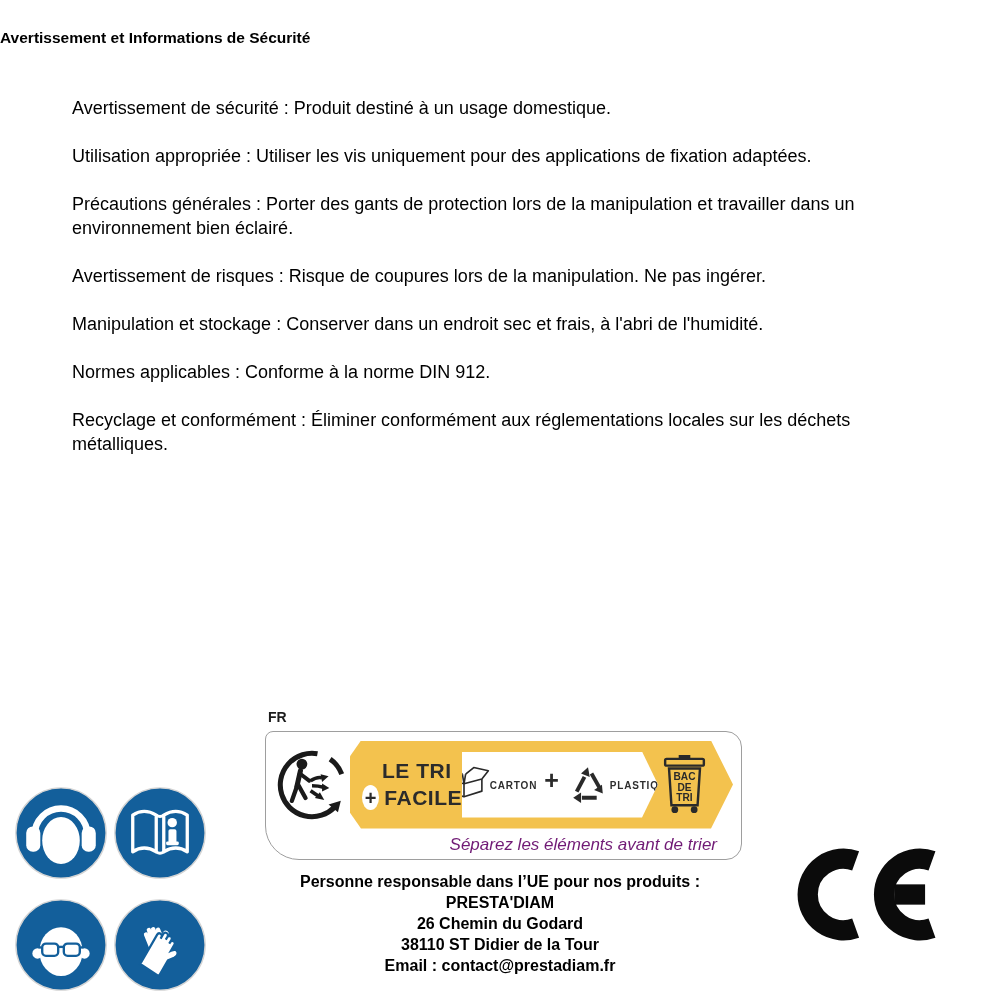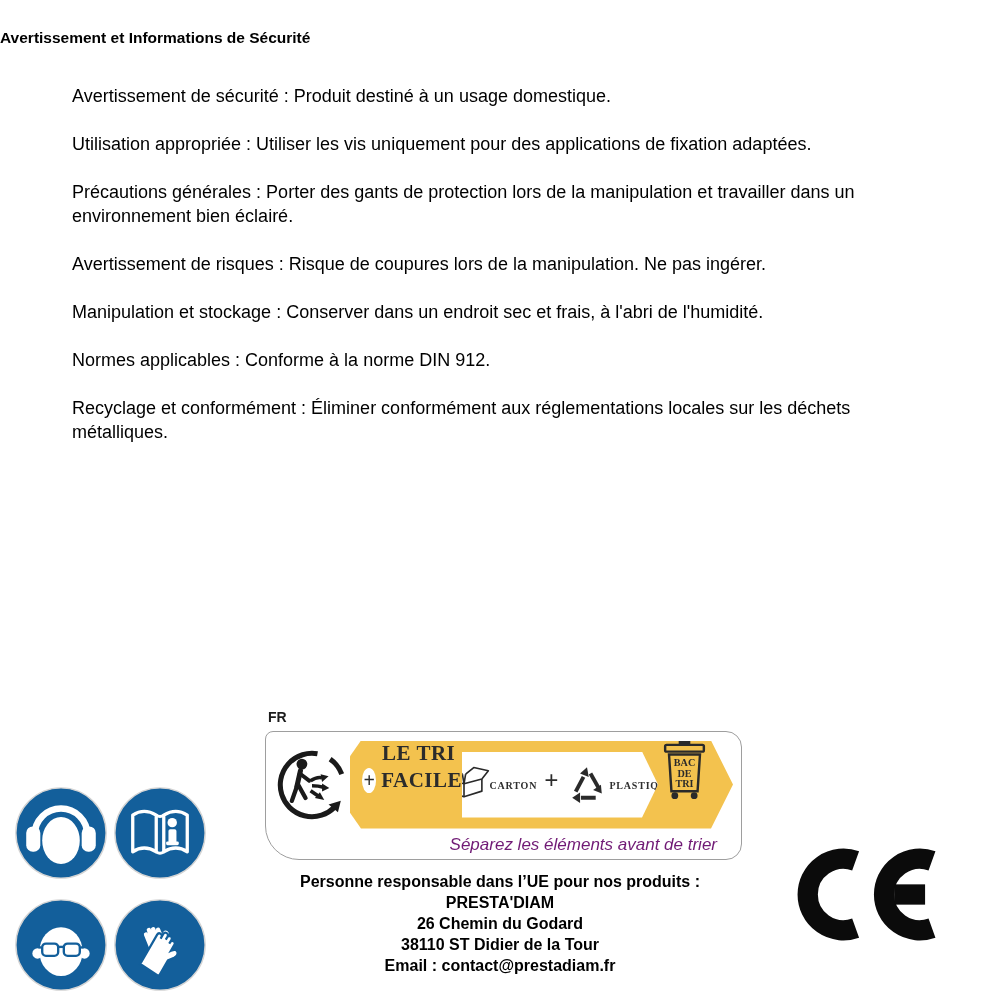--- a/index.html
+++ b/index.html
@@ -7,21 +7,21 @@
   .page {
     position:relative; width:1005px; height:1005px; background:#fff;
     font-family:"Liberation Sans", sans-serif; color:#000; overflow:hidden;
   }
   
   .doc-title {
     position:absolute; top:29px; left:0; width:100%;
     text-align:left; font-size:15.5px; font-weight:bold; color:#000;
   }
   .doc-body {
-    position:absolute; top:84px; left:72px; width:860px;
+    position:absolute; top:96px; left:72px; width:860px;
     font-size:18px; line-height:24px; color:#000;
   }
   .doc-body p { margin:0 0 24px 0; }
   
   .icons-grid {
     position:absolute; left:14px; top:786px;
     display:grid; grid-template-columns:94px 94px; grid-auto-rows:94px;
     column-gap:5px; row-gap:18px;
   }
   .icons-grid svg { display:block; }
@@ -30,23 +30,22 @@
   .label-box {
     position:absolute; left:265px; top:731px; width:477px; height:129px;
     background:#fff; border:1.5px solid #9e9e9e;
     border-radius:8px 16px 16px 34px;
     display:flex; flex-direction:column; padding:5px 8px 4px 8px;
   }
   .label-row { display:flex; align-items:center; flex:1; }
   .triman-wrap { width:76px; display:flex; justify-content:center; align-items:center; }
   .band {
     flex:1; height:88px; background:var(--label-yellow);
-    display:flex; align-items:flex-start;
+    display:flex; align-items:center;
     clip-path: polygon(0% 18%, 11px 0%, calc(100% - 22px) 0%, 100% 50%, calc(100% - 22px) 100%, 11px 100%, 0% 82%);
-    font-family: Liberation Serif, serif;
   }
   .band-text { width:112px; padding-left:12px; color:#2b2b2b; }
   .band-line1 { font-size:21px; font-weight:bold; letter-spacing:0.5px; margin-left:20px; }
   .band-line2 { display:flex; align-items:center; gap:5px; margin-top:2px; }
   .plus-circle {
     width:25px; height:25px; background:#fff; border-radius:50%;
     display:flex; align-items:center; justify-content:center;
     font-size:20px; font-weight:bold; color:#2b2b2b; line-height:1;
   }
   .band-facile { font-size:21px; font-weight:bold; letter-spacing:0.5px; color:#2b2b2b; }

